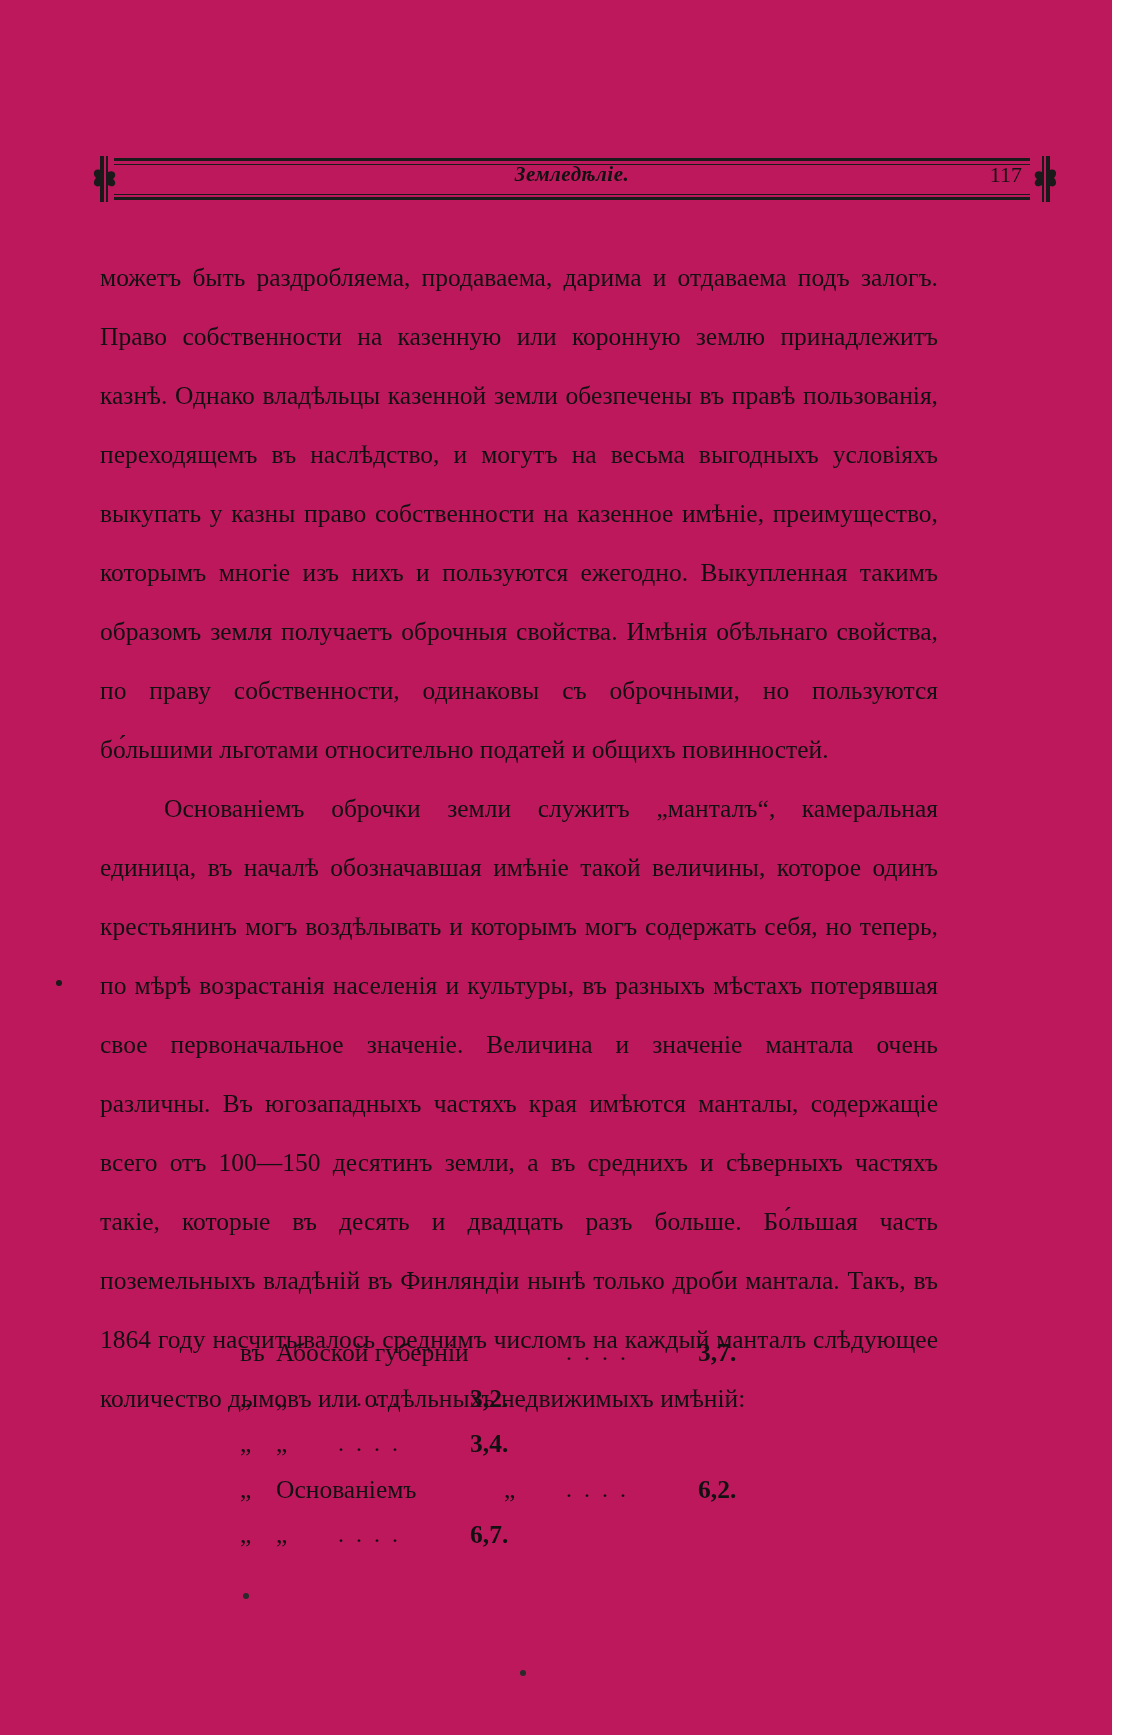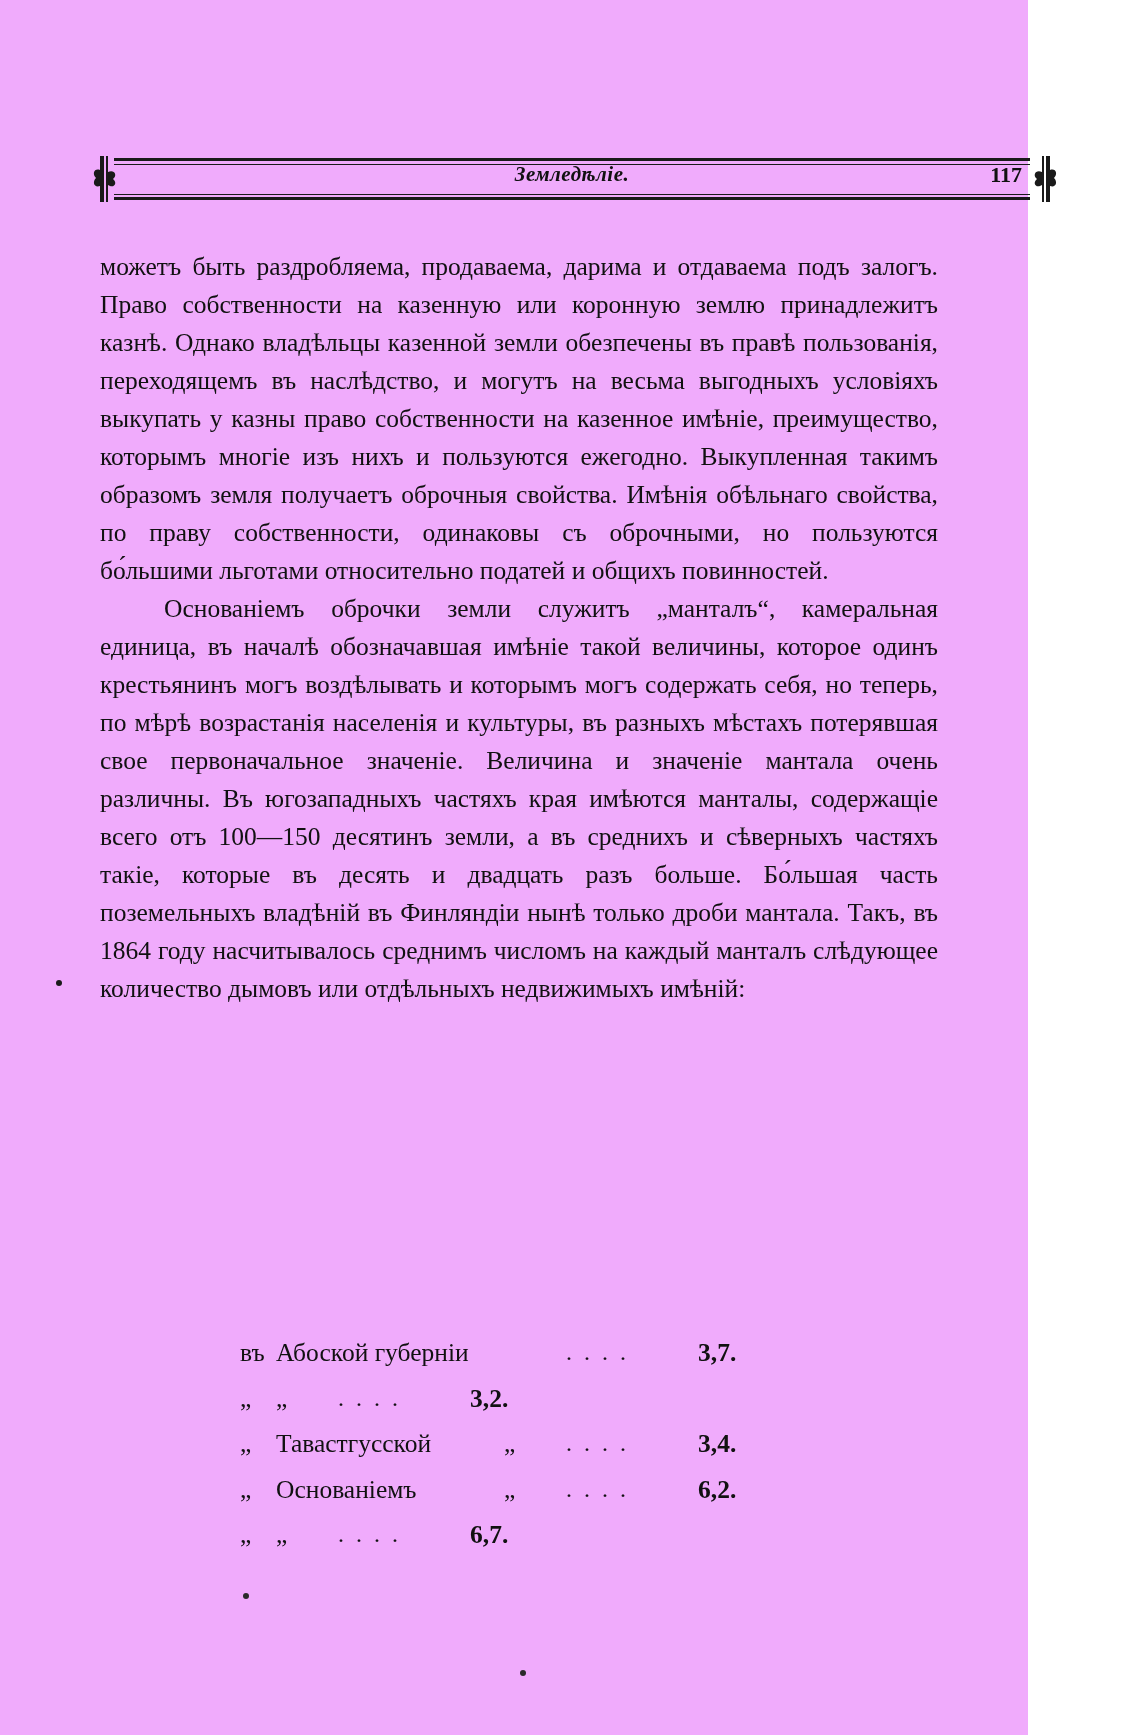--- a/index.html
+++ b/index.html
@@ -12,23 +12,23 @@
     height: 1735px;
     position: relative;
     font-family: "Liberation Serif", serif;
     color: #111111;
     overflow: hidden;
   }
 
   .page {
     position: absolute;
     left: 0; top: 0;
-    width: 1028px;
+    width: 1112px;
     height: 1735px;
-    background: #f0abfc;
+    background: #be185d;
   }
 
   
   .header {
     position: absolute;
     left: 92px;
     top: 150px;
     width: 960px;
     height: 58px;
   }
@@ -86,31 +86,31 @@
     font-size: 21px;
     letter-spacing: 0.5px;
   }
   .folio {
     position: absolute;
     left: 860px;
     top: 12px;
     width: 70px;
     text-align: right;
     font-size: 22px;
-    font-weight: bold;
+    font-weight: normal;
   }
 
   
   .body-text {
     position: absolute;
     left: 100px;
     top: 248px;
     width: 838px;
     font-size: 25.5px;
-    line-height: 38px;
+    line-height: 59px;
     text-align: justify;
     text-justify: inter-word;
   }
   .body-text p {
     margin: 0;
     text-indent: 64px;
   }
   .body-text p.noindent {
     text-indent: 0;
   }
@@ -235,21 +235,20 @@
 
     <div class="list-row">
       <span class="lr-pre">„</span>
       <span class="lr-quote">„</span>
       <span class="lr-dots">....</span>
       <span class="lr-val">3,2.</span>
     </div>
 
     <div class="list-row">
       <span class="lr-pre">„</span>
-      <span class="lr-name">Тавастгусской</span>
       <span class="lr-quote">„</span>
       <span class="lr-dots">....</span>
       <span class="lr-val">3,4.</span>
     </div>
 
     <div class="list-row">
       <span class="lr-pre">„</span>
       <span class="lr-name">Основаніемъ</span>
       <span class="lr-quote">„</span>
       <span class="lr-dots">....</span>

